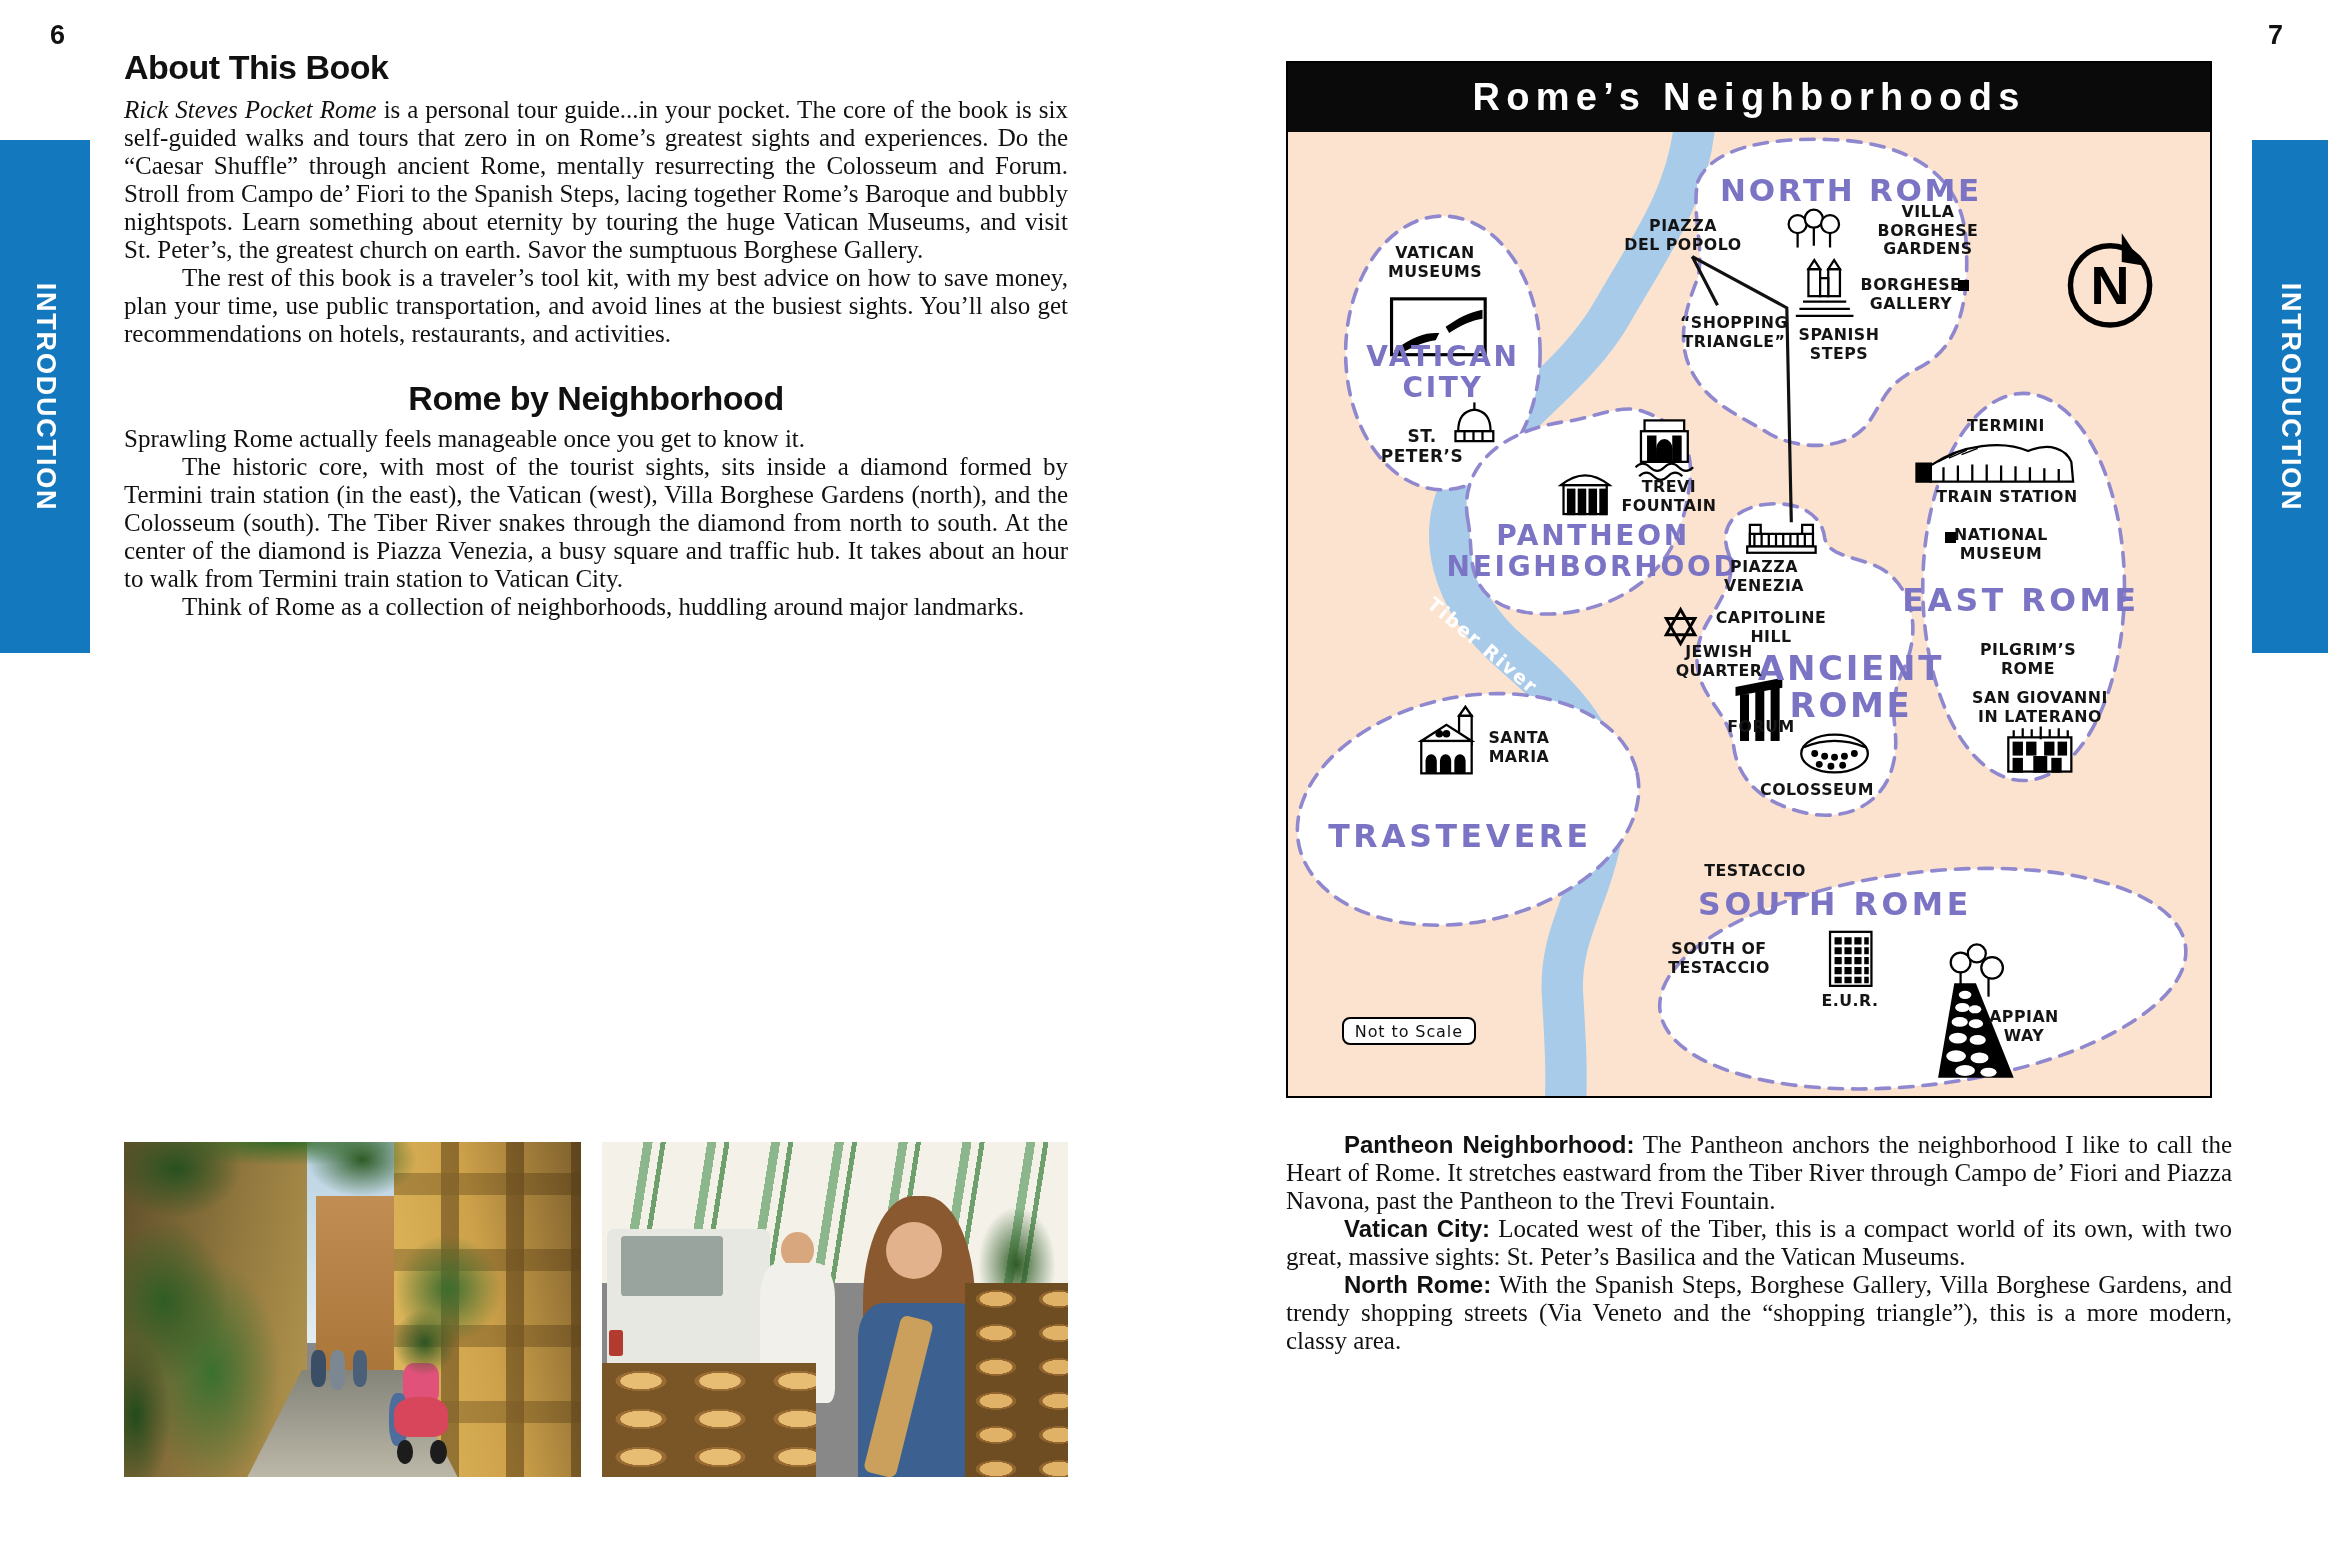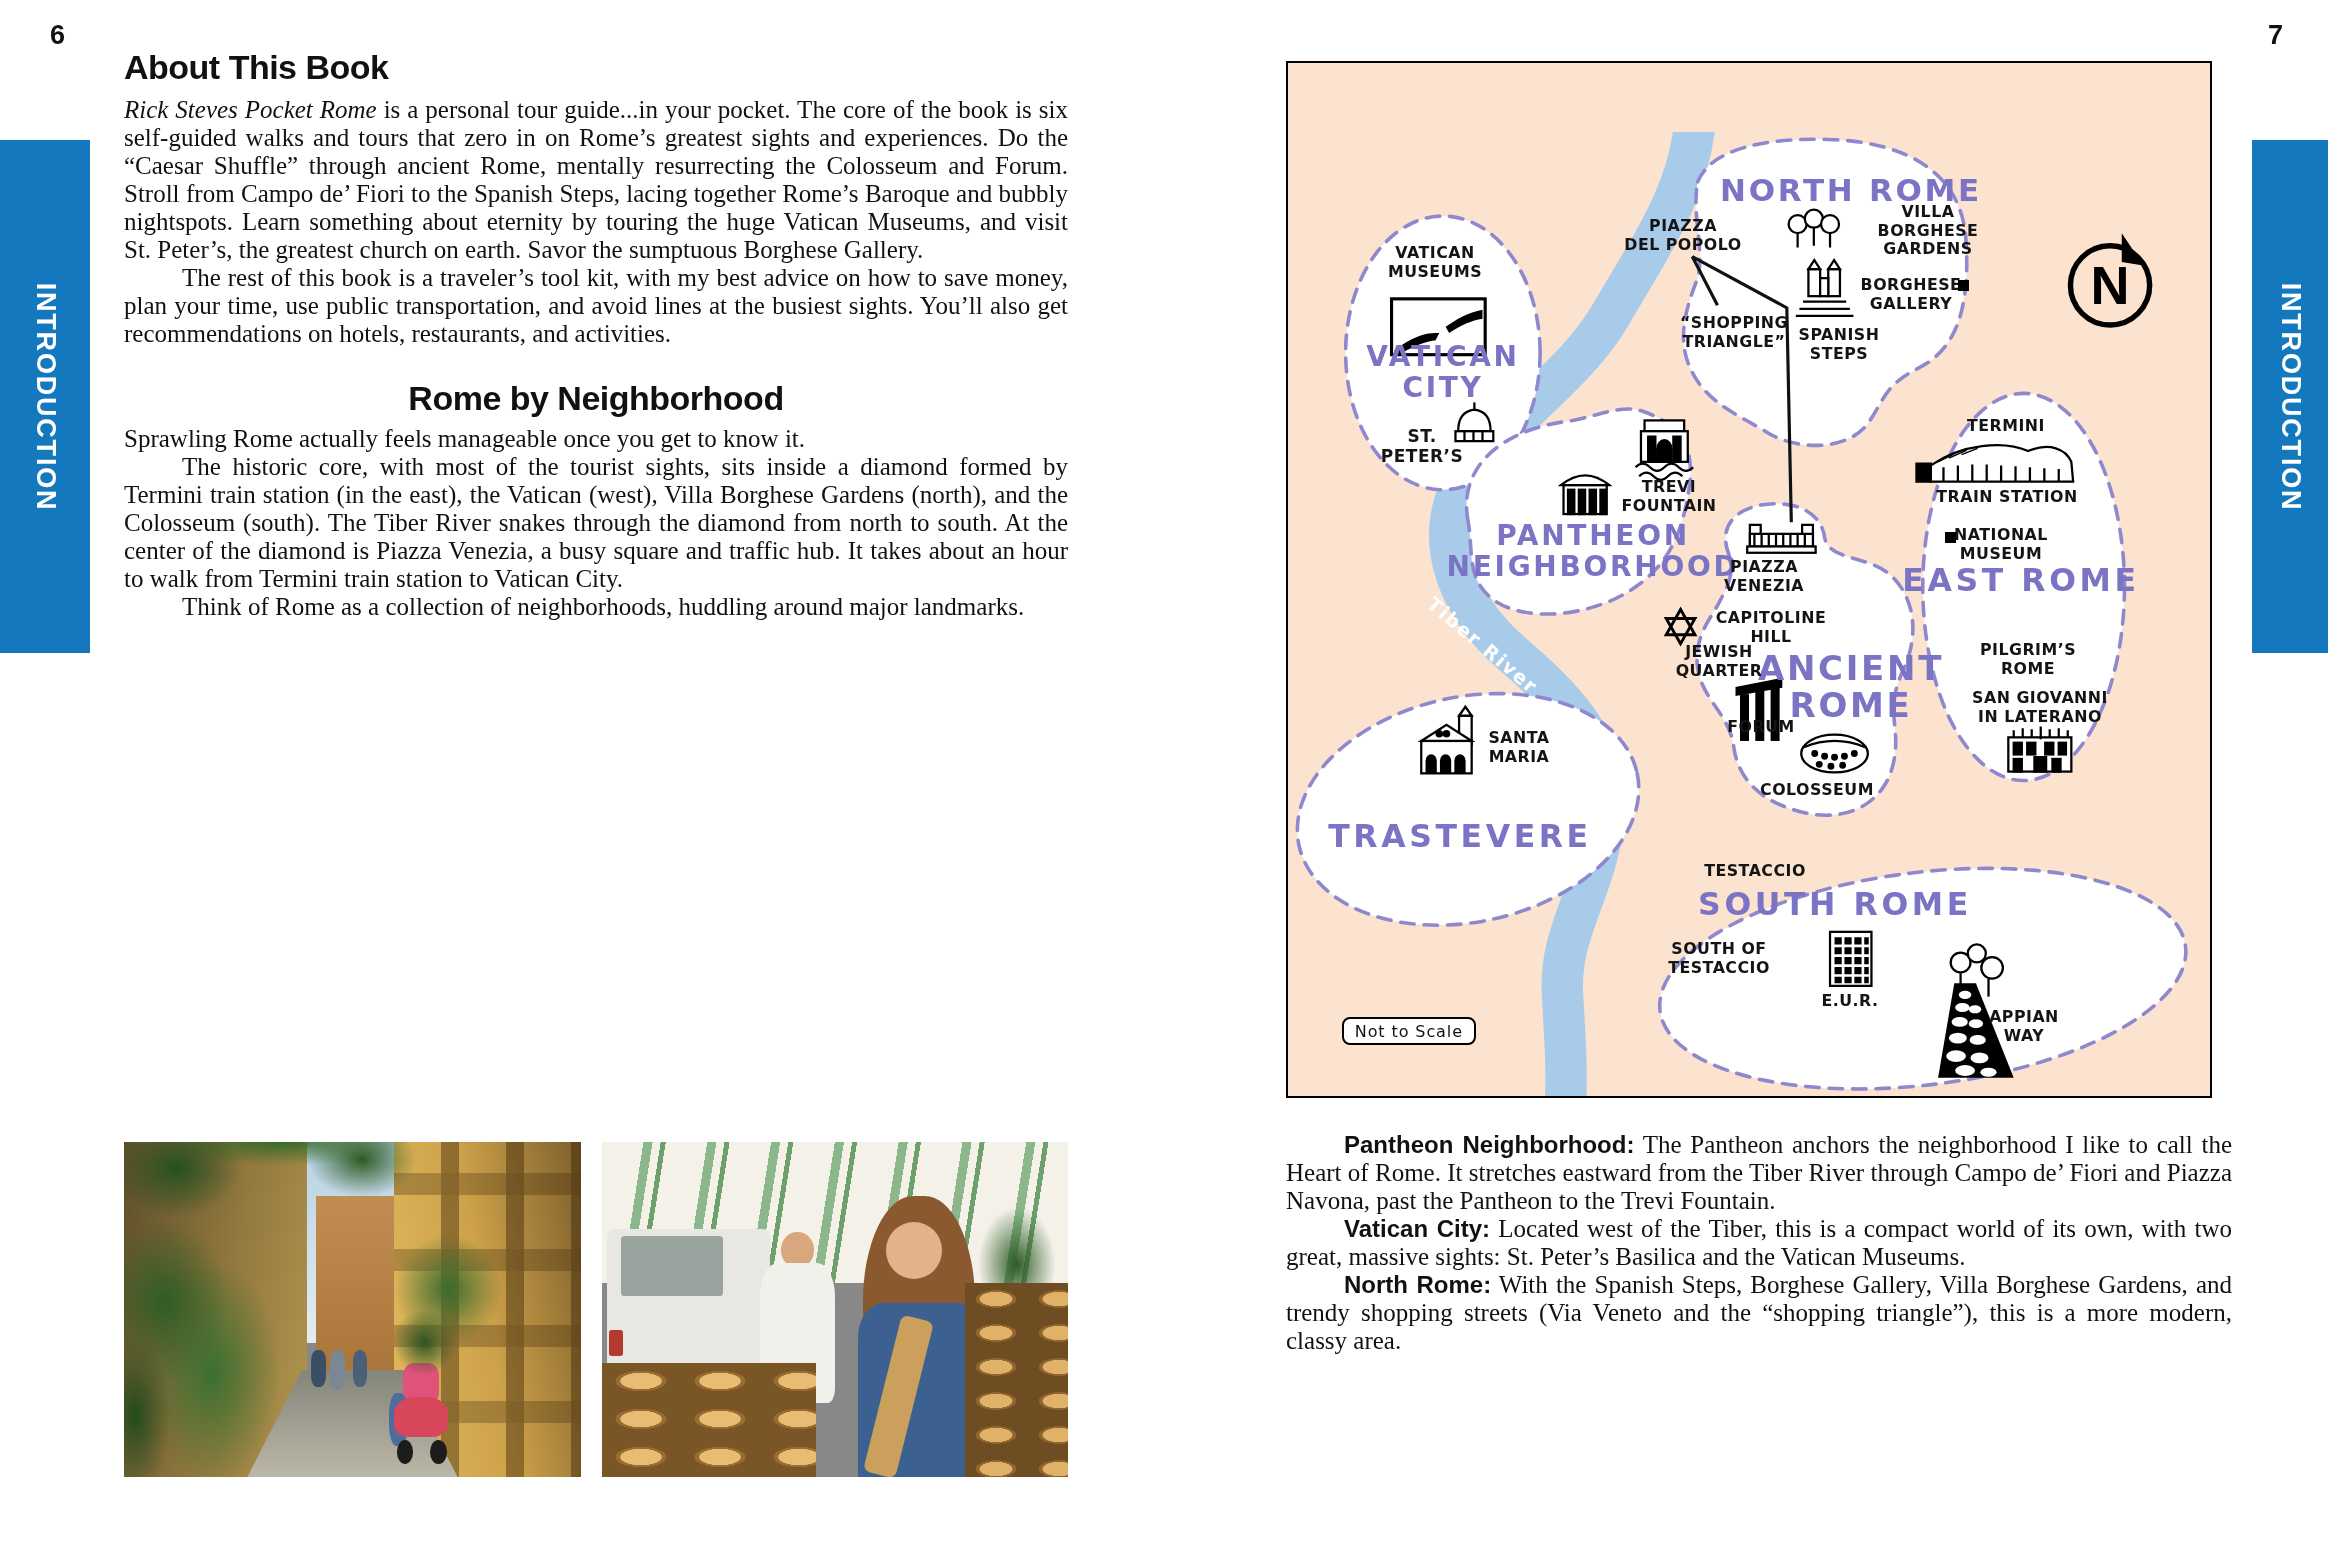--- a/index.html
+++ b/index.html
@@ -160,20 +160,23 @@
     <div class="mk-cheese-r"></div>
   </div>
 
   <div class="rtext">
     <p class="bodyp indent"><span class="leadb">Pantheon Neighborhood:</span><span> The Pantheon anchors the neighborhood I like to call the Heart of Rome. It stretches eastward from the Tiber River through Campo de’ Fiori and Piazza Navona, past the Pantheon to the Trevi Fountain.</span></p>
     <p class="bodyp indent"><span class="leadb">Vatican City:</span><span> Located west of the Tiber, this is a compact world of its own, with two great, massive sights: St. Peter’s Basilica and the Vatican Museums.</span></p>
     <p class="bodyp indent"><span class="leadb">North Rome:</span><span> With the Spanish Steps, Borghese Gallery, Villa Borghese Gardens, and trendy shopping streets (Via Veneto and the “shopping triangle”), this is a more modern, classy area.</span></p>
   </div>
 
   <div class="map">
+    <div class="map-title">
+      <span>Rome’s Neighborhoods</span>
+    </div>
     <div class="map-body">
       <svg width="922" height="964" viewBox="0 0 1024 1070">
         <rect x="0" y="0" width="1024" height="1070" fill="#fbe3cf"></rect>
 
         <path d="M 452,-12 C 445,70 400,130 360,200 C 320,270 250,310 200,380
                  C 160,440 180,520 250,580 C 320,640 362,690 350,770
                  C 338,850 300,890 305,960 C 308,1010 310,1045 308,1082" fill="none" stroke="#a9cbea" stroke-width="46" stroke-linecap="round"></path>
 
         <g fill="#ffffff" stroke="#8f88cf" stroke-width="4" stroke-dasharray="15 11" stroke-linecap="round">
           <ellipse cx="172" cy="245" rx="108" ry="152"></ellipse>
@@ -353,21 +356,21 @@
         </div>
       <div class="rlabel rl-md" style="left:563px;top:58px;font-size:31px;">NORTH ROME</div>
       <div class="rlabel rl-md" style="left:305px;top:420px;">
           <div>PANTHEON</div>
           <div>NEIGHBORHOOD</div>
         </div>
       <div class="rlabel rl-md" style="left:563px;top:555px;font-size:34px;">
           <div>ANCIENT</div>
           <div>ROME</div>
         </div>
-      <div class="rlabel rl-lg" style="left:733px;top:448px;">EAST ROME</div>
+      <div class="rlabel rl-lg" style="left:733px;top:468px;">EAST ROME</div>
       <div class="rlabel rl-lg" style="left:172px;top:704px;">TRASTEVERE</div>
       <div class="rlabel rl-lg" style="left:547px;top:772px;">SOUTH ROME</div>
 
       <div class="mlabel" style="left:147px;top:131px;">
           <div>VATICAN</div>
           <div>MUSEUMS</div>
         </div>
       <div class="mlabel" style="left:134px;top:286px;font-size:17px;margin-top:28px;">
           <div>ST.</div>
           <div>PETER’S</div>

